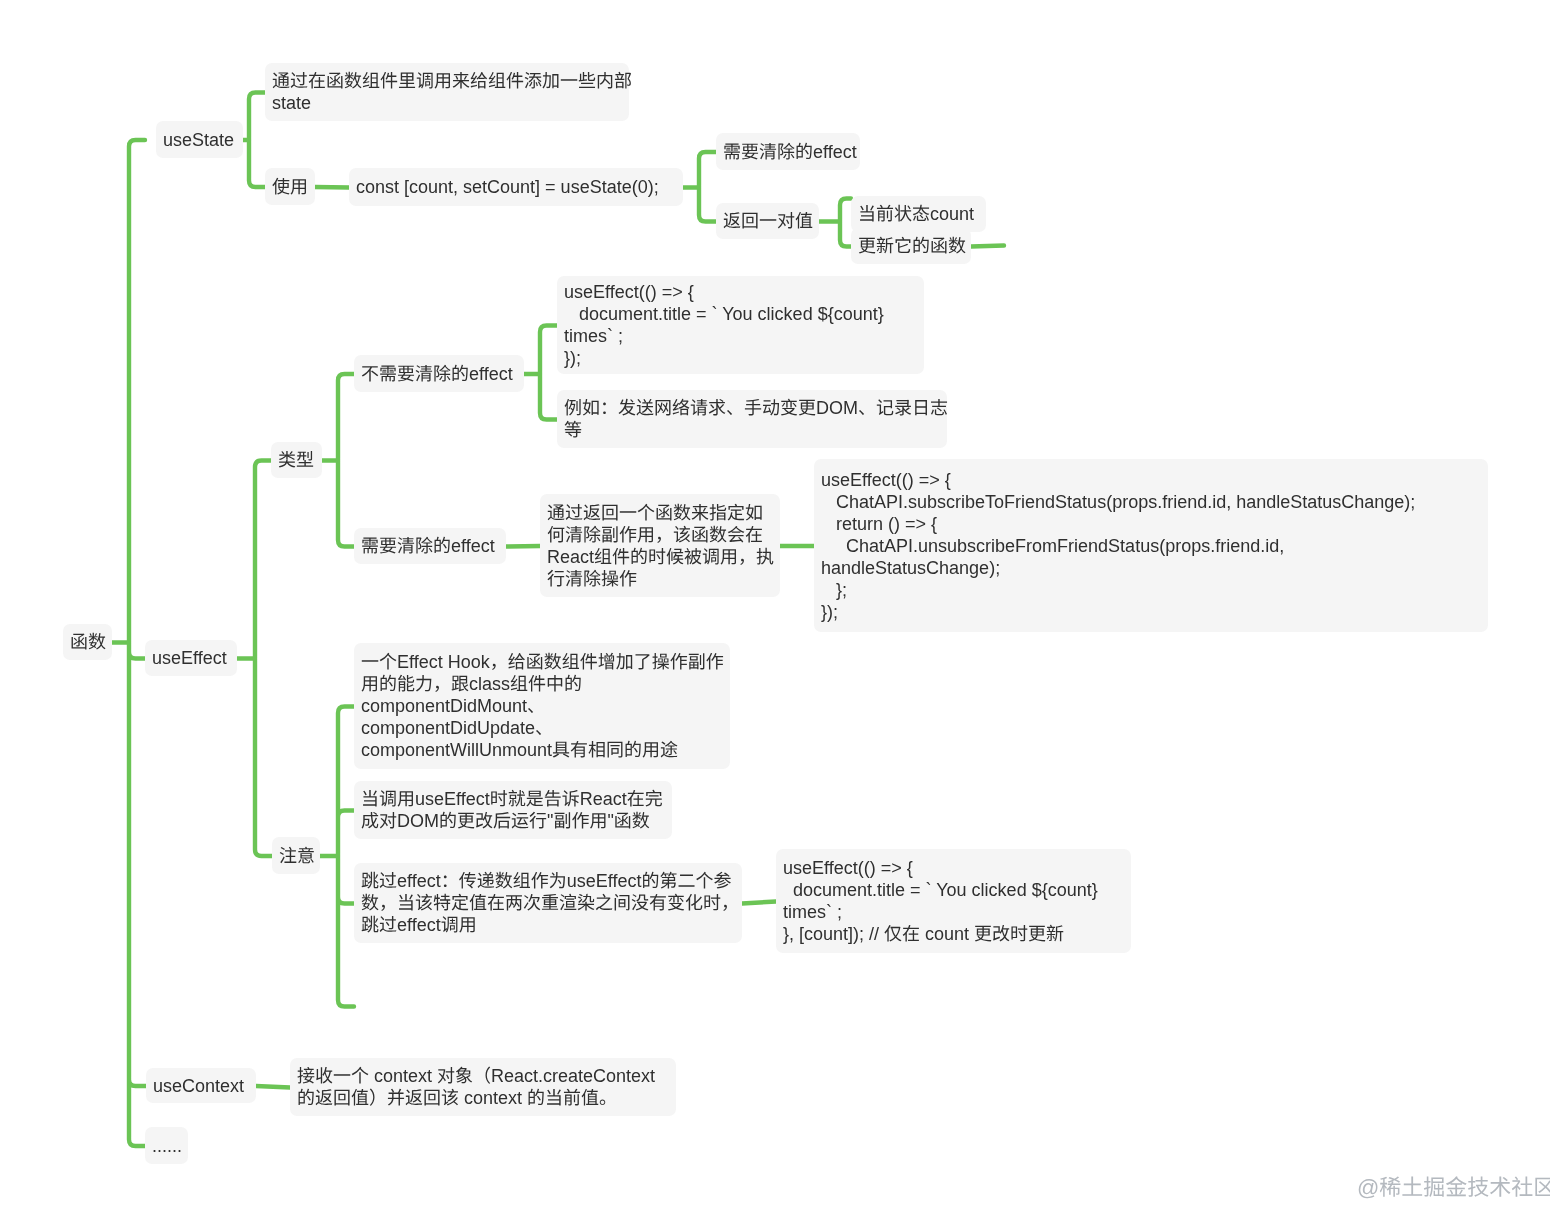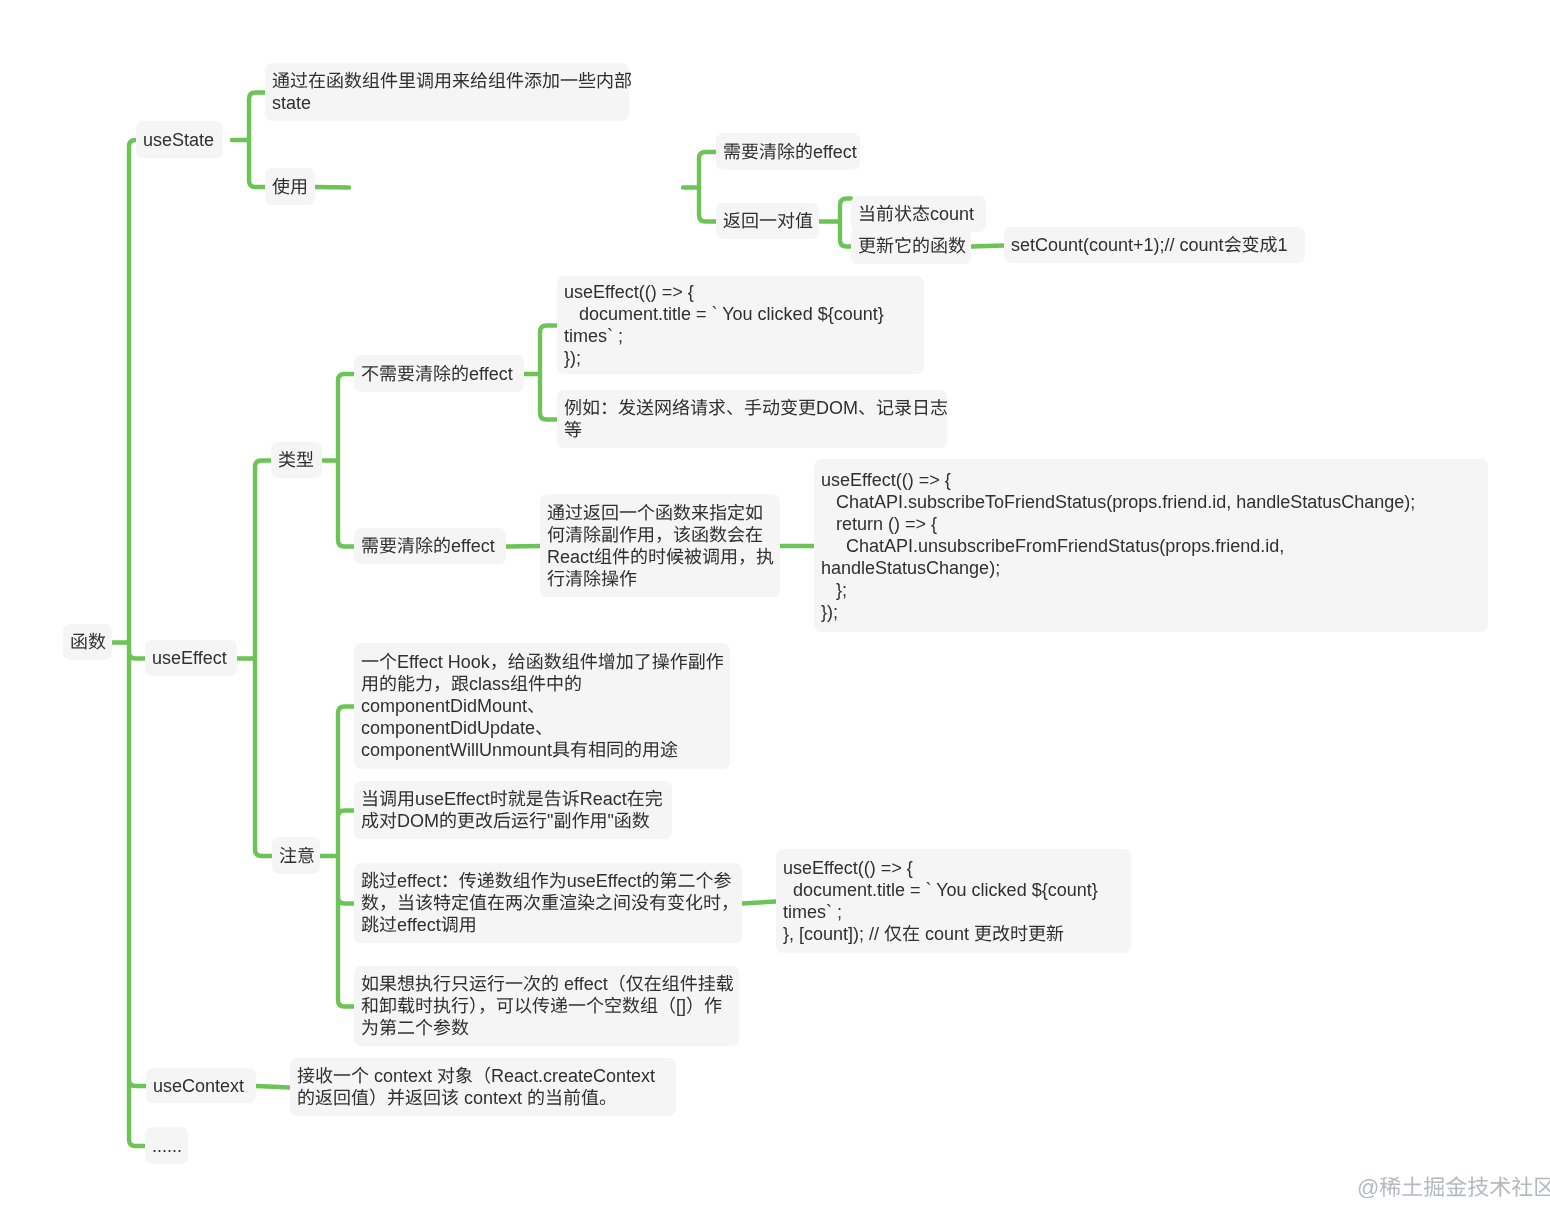--- a/index.html
+++ b/index.html
@@ -28,29 +28,29 @@
 <path d="M 237.0 658.5 L 255.0 658.5 M 255.0 467.0 L 255.0 849.5 M 255.0 467.0 Q 255.0 460.5 261.5 460.5 L 271.0 460.5 M 255.0 849.5 Q 255.0 856.0 261.5 856.0 L 272.0 856.0" stroke="#6BC455" stroke-width="4.4" stroke-linecap="round" stroke-linejoin="round"></path>
 <path d="M 322.0 460.5 L 338.0 460.5 M 338.0 380.5 L 338.0 540.0 M 338.0 380.5 Q 338.0 374.0 344.5 374.0 L 354.0 374.0 M 338.0 540.0 Q 338.0 546.5 344.5 546.5 L 354.0 546.5" stroke="#6BC455" stroke-width="4.4" stroke-linecap="round" stroke-linejoin="round"></path>
 <path d="M 524.0 374.0 L 540.0 374.0 M 540.0 332.0 L 540.0 413.0 M 540.0 332.0 Q 540.0 325.5 546.5 325.5 L 557.0 325.5 M 540.0 413.0 Q 540.0 419.5 546.5 419.5 L 557.0 419.5" stroke="#6BC455" stroke-width="4.4" stroke-linecap="round" stroke-linejoin="round"></path>
 <path d="M 506.0 546.5 L 540.0 546.0" stroke="#6BC455" stroke-width="4.4" stroke-linecap="round" stroke-linejoin="round"></path>
 <path d="M 780.0 546.0 L 814.0 546.0" stroke="#6BC455" stroke-width="4.4" stroke-linecap="round" stroke-linejoin="round"></path>
 <path d="M 320.0 856.0 L 338.0 856.0 M 338.0 713.0 L 338.0 1000.0 M 338.0 713.0 Q 338.0 706.5 344.5 706.5 L 354.0 706.5 M 338.0 817.0 Q 338.0 810.5 344.5 810.5 L 354.0 810.5 M 338.0 897.0 Q 338.0 903.5 344.5 903.5 L 354.0 903.5 M 338.0 1000.0 Q 338.0 1006.5 344.5 1006.5 L 354.0 1006.5" stroke="#6BC455" stroke-width="4.4" stroke-linecap="round" stroke-linejoin="round"></path>
 <path d="M 742.0 903.5 L 776.0 901.5" stroke="#6BC455" stroke-width="4.4" stroke-linecap="round" stroke-linejoin="round"></path>
 <path d="M 256.0 1086.0 L 290.0 1087.5" stroke="#6BC455" stroke-width="4.4" stroke-linecap="round" stroke-linejoin="round"></path>
 </svg>
 <div class="node" style="left:63px;top:624px;width:49px;height:36px">函数</div>
-<div class="node" style="left:136px;top:121px;width:87px;height:37px">useState</div>
+<div class="node" style="left:156px;top:121px;width:87px;height:37px">useState</div>
 <div class="node" style="left:265px;top:63px;width:364px;height:58px">通过在函数组件里调用来给组件添加一些内部
 state</div>
 <div class="node" style="left:265px;top:168px;width:50px;height:37px">使用</div>
+<div class="node" style="left:349px;top:168px;width:334px;height:38px">const [count, setCount] = useState(0);</div>
 <div class="node" style="left:716px;top:133px;width:144px;height:37px">需要清除的effect</div>
 <div class="node" style="left:716px;top:203px;width:103px;height:36px">返回一对值</div>
 <div class="node" style="left:851px;top:196px;width:135px;height:36px">当前状态count</div>
 <div class="node" style="left:851px;top:228px;width:120px;height:36px">更新它的函数</div>
-<div class="node" style="left:1004px;top:227px;width:301px;height:36px">setCount(count+1);// count会变成1</div>
 <div class="node" style="left:145px;top:640px;width:92px;height:36px">useEffect</div>
 <div class="node" style="left:271px;top:442px;width:51px;height:36px">类型</div>
 <div class="node" style="left:354px;top:355px;width:170px;height:37px">不需要清除的effect</div>
 <div class="node" style="left:557px;top:276px;width:367px;height:98px">useEffect(() =&gt; {
    document.title = ` You clicked ${count}
 times` ;
 });</div>
 <div class="node" style="left:557px;top:390px;width:390px;height:58px">例如：发送网络请求、手动变更DOM、记录日志
 等</div>
 <div class="node" style="left:354px;top:528px;width:152px;height:36px">需要清除的effect</div>
@@ -73,21 +73,18 @@
 componentWillUnmount具有相同的用途</div>
 <div class="node" style="left:354px;top:863px;width:388px;height:80px">跳过effect：传递数组作为useEffect的第二个参
 数，当该特定值在两次重渲染之间没有变化时，
 跳过effect调用</div>
 <div class="node" style="left:354px;top:781px;width:318px;height:58px">当调用useEffect时就是告诉React在完
 成对DOM的更改后运行"副作用"函数</div>
 <div class="node" style="left:776px;top:849px;width:355px;height:104px">useEffect(() =&gt; {
   document.title = ` You clicked ${count}
 times` ;
 }, [count]); // 仅在 count 更改时更新</div>
-<div class="node" style="left:354px;top:966px;width:385px;height:80px">如果想执行只运行一次的 effect（仅在组件挂载
-和卸载时执行），可以传递一个空数组（[]）作
-为第二个参数</div>
 <div class="node" style="left:146px;top:1068px;width:110px;height:35px">useContext</div>
 <div class="node" style="left:290px;top:1058px;width:386px;height:58px">接收一个 context 对象（React.createContext
 的返回值）并返回该 context 的当前值。</div>
 <div class="node" style="left:145px;top:1127px;width:43px;height:37px">......</div>
 </div>
 <div class="watermark" style="left:1357px;top:1169px">@稀土掘金技术社区</div>
 
 </body></html>

